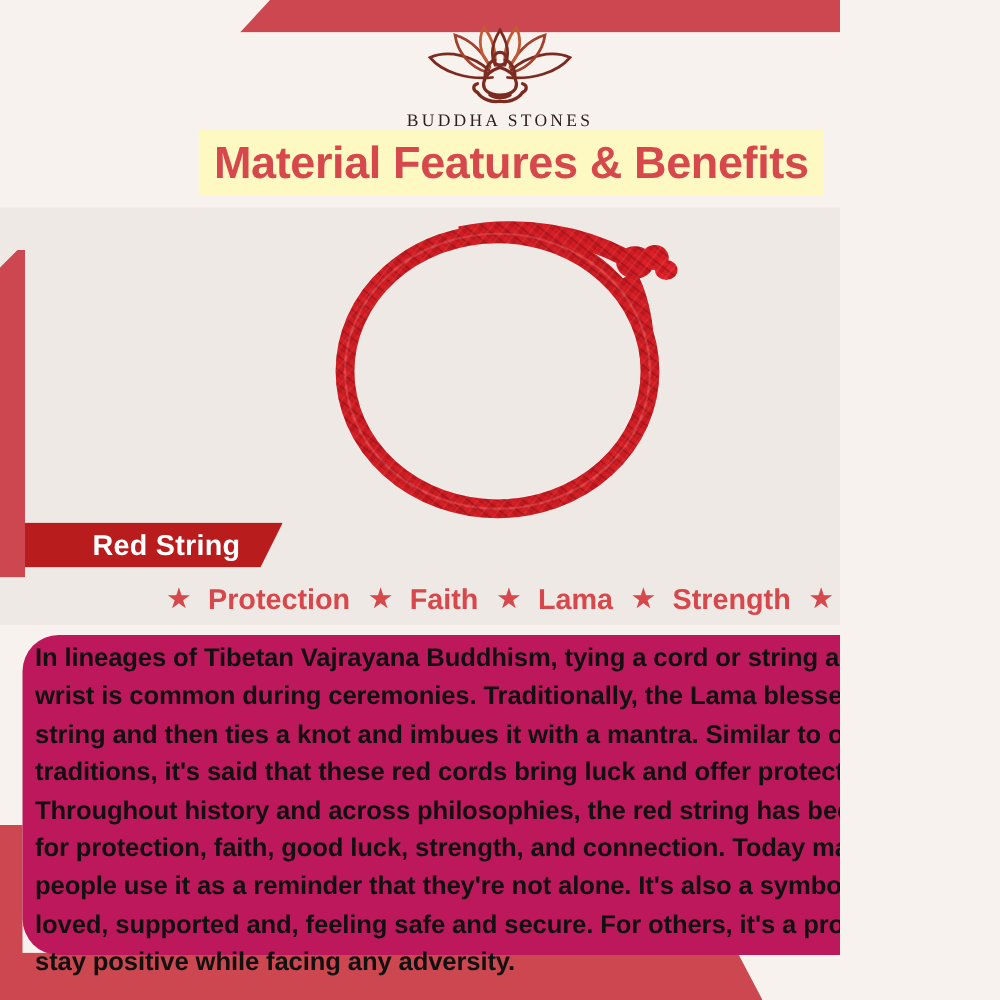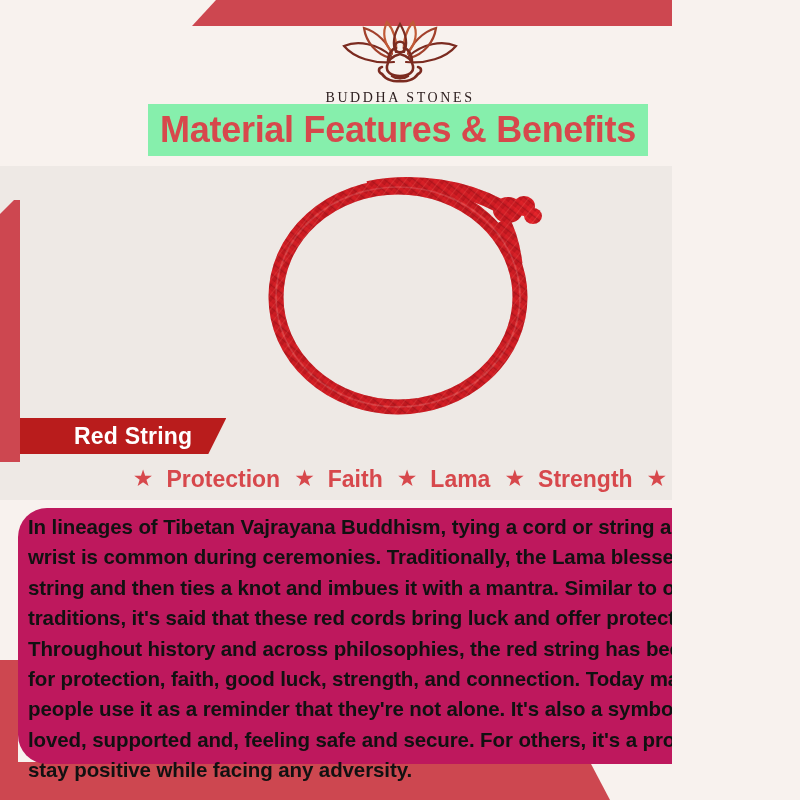--- a/index.html
+++ b/index.html
@@ -94,23 +94,23 @@
     font-family: "Liberation Serif", serif;
     font-size: 14px;
     letter-spacing: 2.6px;
     color: #2e2020;
     font-weight: 400;
   }
 
   
   .title-banner {
     position: absolute;
-    left: 148px; top: 104px;
+    left: 159px; top: 104px;
     width: 500px; height: 52px;
-    background: #86efac;
+    background: #fef9c3;
     display: flex;
     align-items: center;
     justify-content: center;
   }
   .title-text {
     font-size: 36px;
     font-weight: bold;
     color: #d7484c;
     letter-spacing: -0.3px;
     white-space: nowrap;

